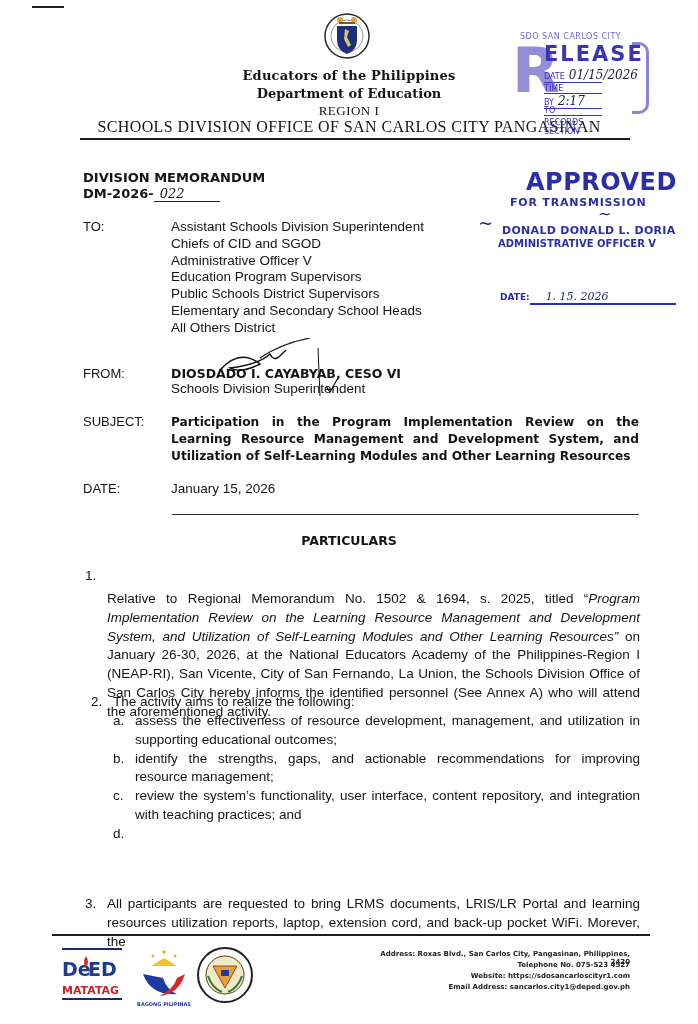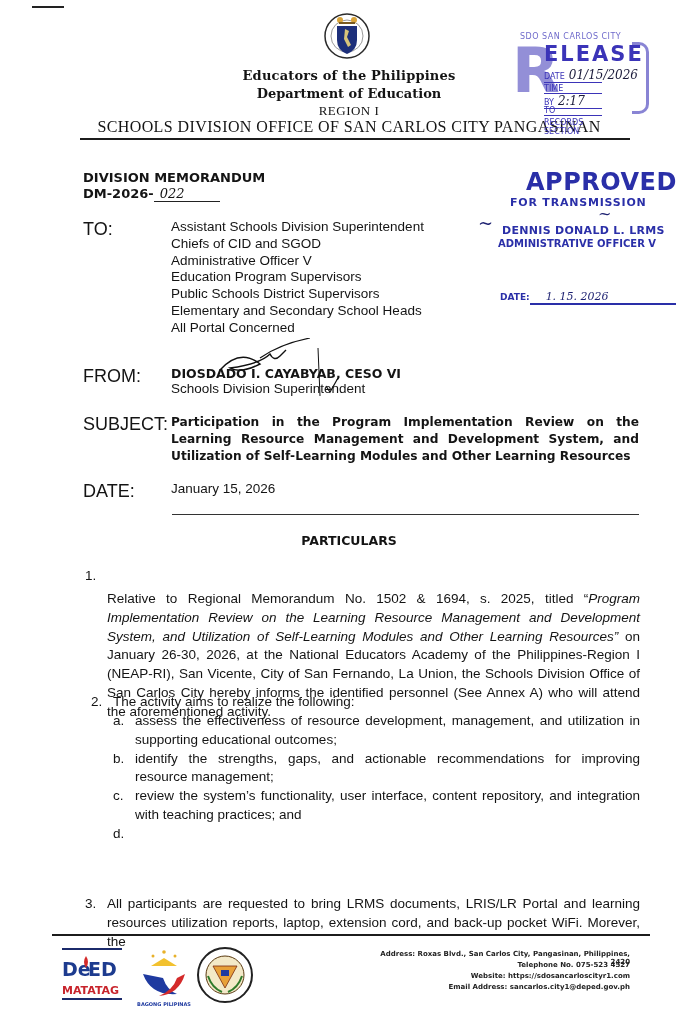--- a/index.html
+++ b/index.html
@@ -39,21 +39,21 @@
   .stamp-approved .a1 { position: absolute; left: 48px; top: 0; font-size: 24px; letter-spacing: 0.5px; transform: scaleY(1.05); }
   .stamp-approved .a2 { position: absolute; left: 32px; top: 28px; font-size: 11px; letter-spacing: 0.8px; }
   .stamp-approved .sig { position: absolute; left: 0; top: 44px; font-family: "DejaVu Serif", serif; font-style: italic; font-weight: normal; font-size: 18px; color: #1b1f70; }
   .stamp-approved .sig2 { position: absolute; left: 120px; top: 36px; font-family: "DejaVu Serif", serif; font-style: italic; font-weight: normal; font-size: 16px; color: #1b1f70; }
   .stamp-approved .a3 { position: absolute; left: 24px; top: 56px; font-size: 11px; letter-spacing: 0.3px; }
   .stamp-approved .a4 { position: absolute; left: 20px; top: 70px; font-size: 10px; }
   .stamp-approved .a5 { position: absolute; left: 22px; top: 86px; font-size: 9px; margin-top: 36px; }
   .stamp-approved .a5 .dt { display: inline-block; width: 130px; border-bottom: 2px solid #2a2fa8; font-family: "DejaVu Serif", serif; font-style: italic; font-weight: normal; font-size: 11px; color: #1b1f70; padding-left: 16px; }
 
   
-  .lbl { font-size: 18px; }
+  .lbl { font-size: 13px; }
   .to-label { left: 83px; top: 219px; }
   .to-list { left: 171px; top: 219px; font-size: 13.5px; line-height: 16.8px; }
   .from-label { left: 83px; top: 366px; }
   .from-name { left: 171px; top: 366px; font-family: "DejaVu Sans", sans-serif; font-weight: bold; font-size: 12.5px; }
   .from-pos { left: 171px; top: 381px; font-size: 13.5px; }
   .sig-from { left: 200px; top: 338px; width: 150px; height: 60px; }
   .subject-label { left: 83px; top: 414px; }
   .subject-text { left: 171px; top: 414px; width: 468px; font-family: "DejaVu Sans", sans-serif; font-weight: bold; font-size: 12.2px; line-height: 17px; text-align: justify; }
   .date-label { left: 83px; top: 481px; }
   .date-text { left: 171px; top: 481px; font-size: 13.5px; }
@@ -119,34 +119,34 @@
 <div class="abs memo-title">DIVISION MEMORANDUM</div>
 <div class="abs memo-number">
   <span>DM-2026-</span><span class="handnum">022</span>
 </div>
 
 <div class="abs stamp-approved">
   <div class="a1">APPROVED</div>
   <div class="a2">FOR TRANSMISSION</div>
   <div class="sig2">~</div>
   <div class="sig">~</div>
-  <div class="a3">DENNIS DONALD L. LRMS</div>
+  <div class="a3">DONALD DONALD L. DORIA</div>
   <div class="a4">ADMINISTRATIVE OFFICER V</div>
   <div class="a5"><span>DATE:</span><span class="dt">1. 15. 2026</span></div>
 </div>
 
 <div class="abs lbl to-label">TO:</div>
 <div class="abs to-list">
   <div>Assistant Schools Division Superintendent</div>
   <div>Chiefs of CID and SGOD</div>
   <div>Administrative Officer V</div>
   <div>Education Program Supervisors</div>
   <div>Public Schools District Supervisors</div>
   <div>Elementary and Secondary School Heads</div>
-  <div>All Portal Concerned</div>
+  <div>All Others District</div>
 </div>
 
 <svg class="abs sig-from" viewBox="0 0 150 60">
   <path d="M20 32 q20 -22 40 -6 q-20 10 -30 4 q30 -4 40 -14 q4 8 10 2 l6 -6" fill="none" stroke="#111" stroke-width="1.4"></path>
   <path d="M60 20 q20 -14 50 -20" fill="none" stroke="#111" stroke-width="1.2"></path>
   <path d="M118 10 l2 48" fill="none" stroke="#111" stroke-width="1"></path>
   <path d="M126 48 l4 6 l8 -14" fill="none" stroke="#111" stroke-width="1.2"></path>
 </svg>
 <div class="abs lbl from-label">FROM:</div>
 <div class="abs from-name">DIOSDADO I. CAYABYAB, CESO VI</div>

